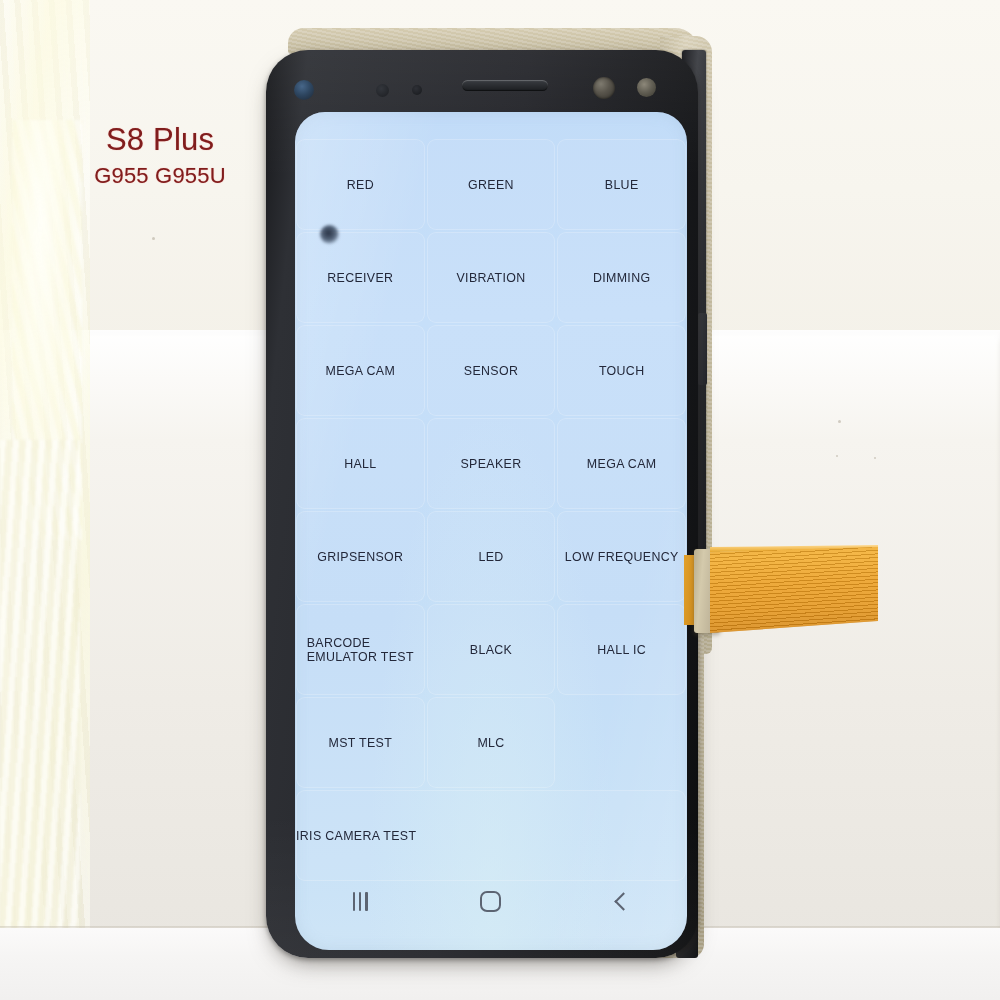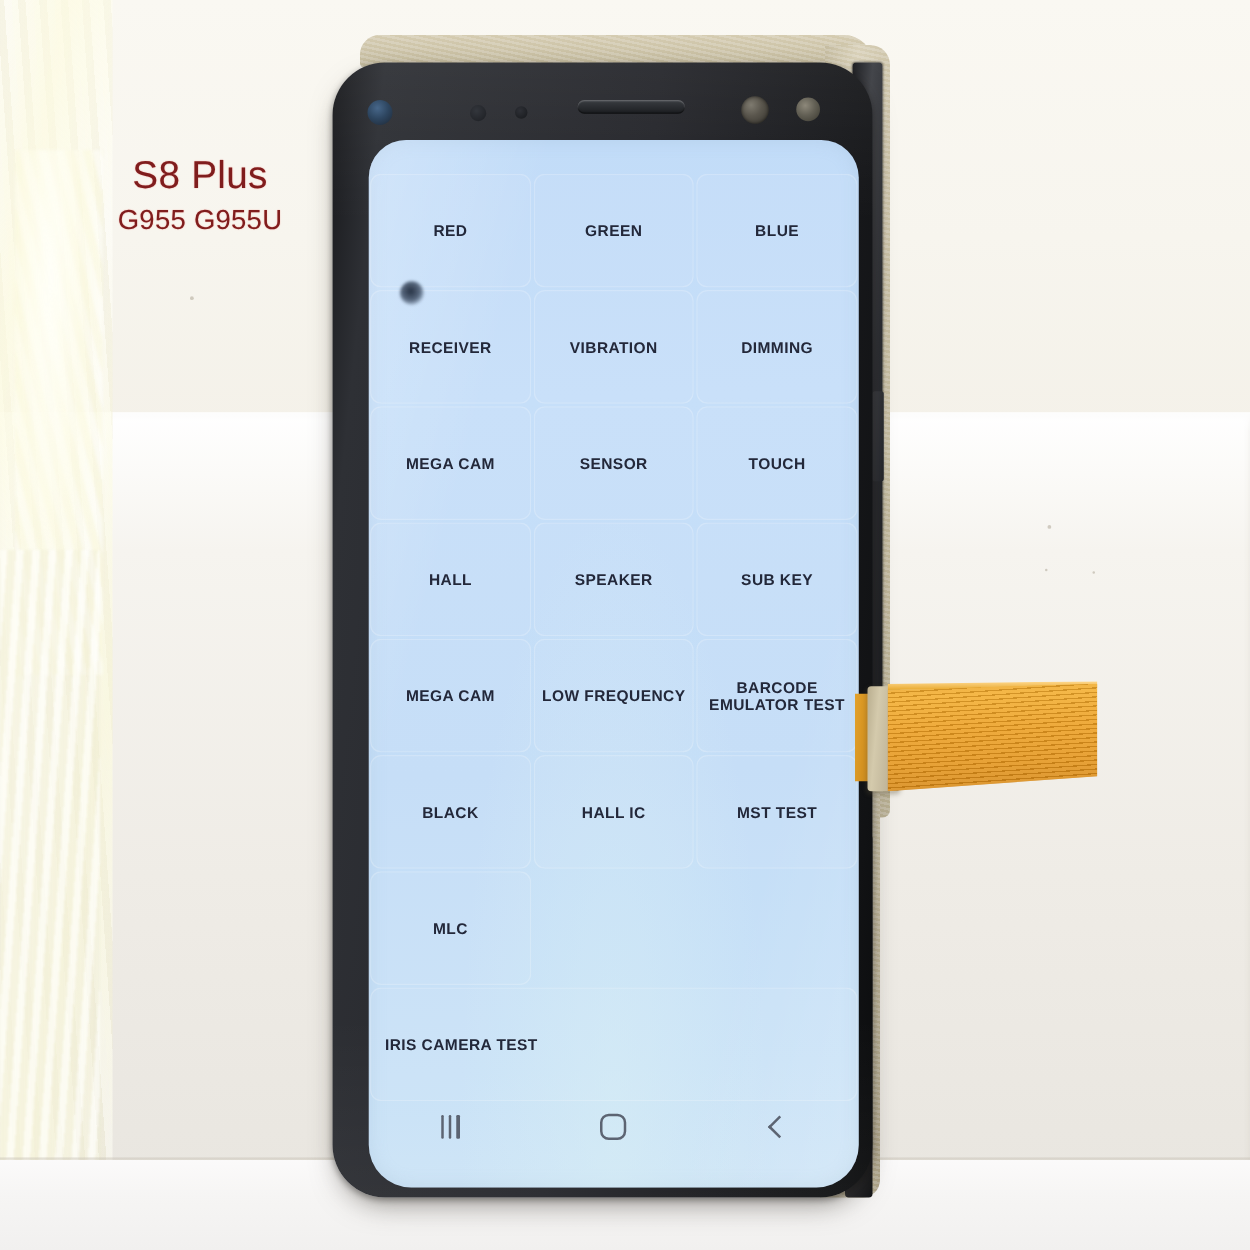--- a/index.html
+++ b/index.html
@@ -191,34 +191,34 @@
   
   #test-grid {
     position:absolute; left:0; top:26px; width:392px; height:744px;
     display:grid;
     grid-template-columns:repeat(3,1fr);
     grid-template-rows:repeat(8,1fr);
   }
   .cell {
     position:relative;
     display:flex; align-items:center; justify-content:center;
-    text-align:center;
+    text-align:left;
     padding:2px 3px;
     color:#23283a;
     font-size:12.4px;
-    font-weight:700;
+    font-weight:400;
     letter-spacing:.35px;
     line-height:14px;
     background:rgba(255,255,255,.055);
     border-radius:9px;
     box-shadow: inset 0 0 0 1px rgba(255,255,255,.20);
     margin:1px;
   }
   .cell .txt { display:block; }
-  .cell.wide-span { grid-column: span 3; justify-content:flex-start; padding-left:12px; }
+  .cell.wide-span { grid-column: span 3; justify-content:flex-start; padding-left:0; }
 
   
   #screen-defect {
     position:absolute; left:25px; top:113px; width:19px; height:19px;
     border-radius:50%;
     background:radial-gradient(circle at 45% 42%, rgba(24,34,52,.92) 0%, rgba(38,52,74,.70) 48%, rgba(150,185,225,0) 82%);
     filter:blur(1.4px);
   }
 
   
@@ -370,26 +370,29 @@
         <div class="cell">
             <span class="txt">TOUCH</span>
           </div>
 
         <div class="cell">
             <span class="txt">HALL</span>
           </div>
         <div class="cell">
             <span class="txt">SPEAKER</span>
           </div>
-        <div class="cell">
-            <span class="txt">SUB KEY</span>
-          </div>
 
         <div class="cell">
             <span class="txt">MEGA CAM</span>
+          </div>
+        <div class="cell">
+            <span class="txt">GRIPSENSOR</span>
+          </div>
+        <div class="cell">
+            <span class="txt">LED</span>
           </div>
 
         <div class="cell">
             <span class="txt">LOW FREQUENCY</span>
           </div>
         <div class="cell">
             <span class="txt" style="white-space:pre-line">BARCODE
 EMULATOR TEST</span>
           </div>
         <div class="cell">

